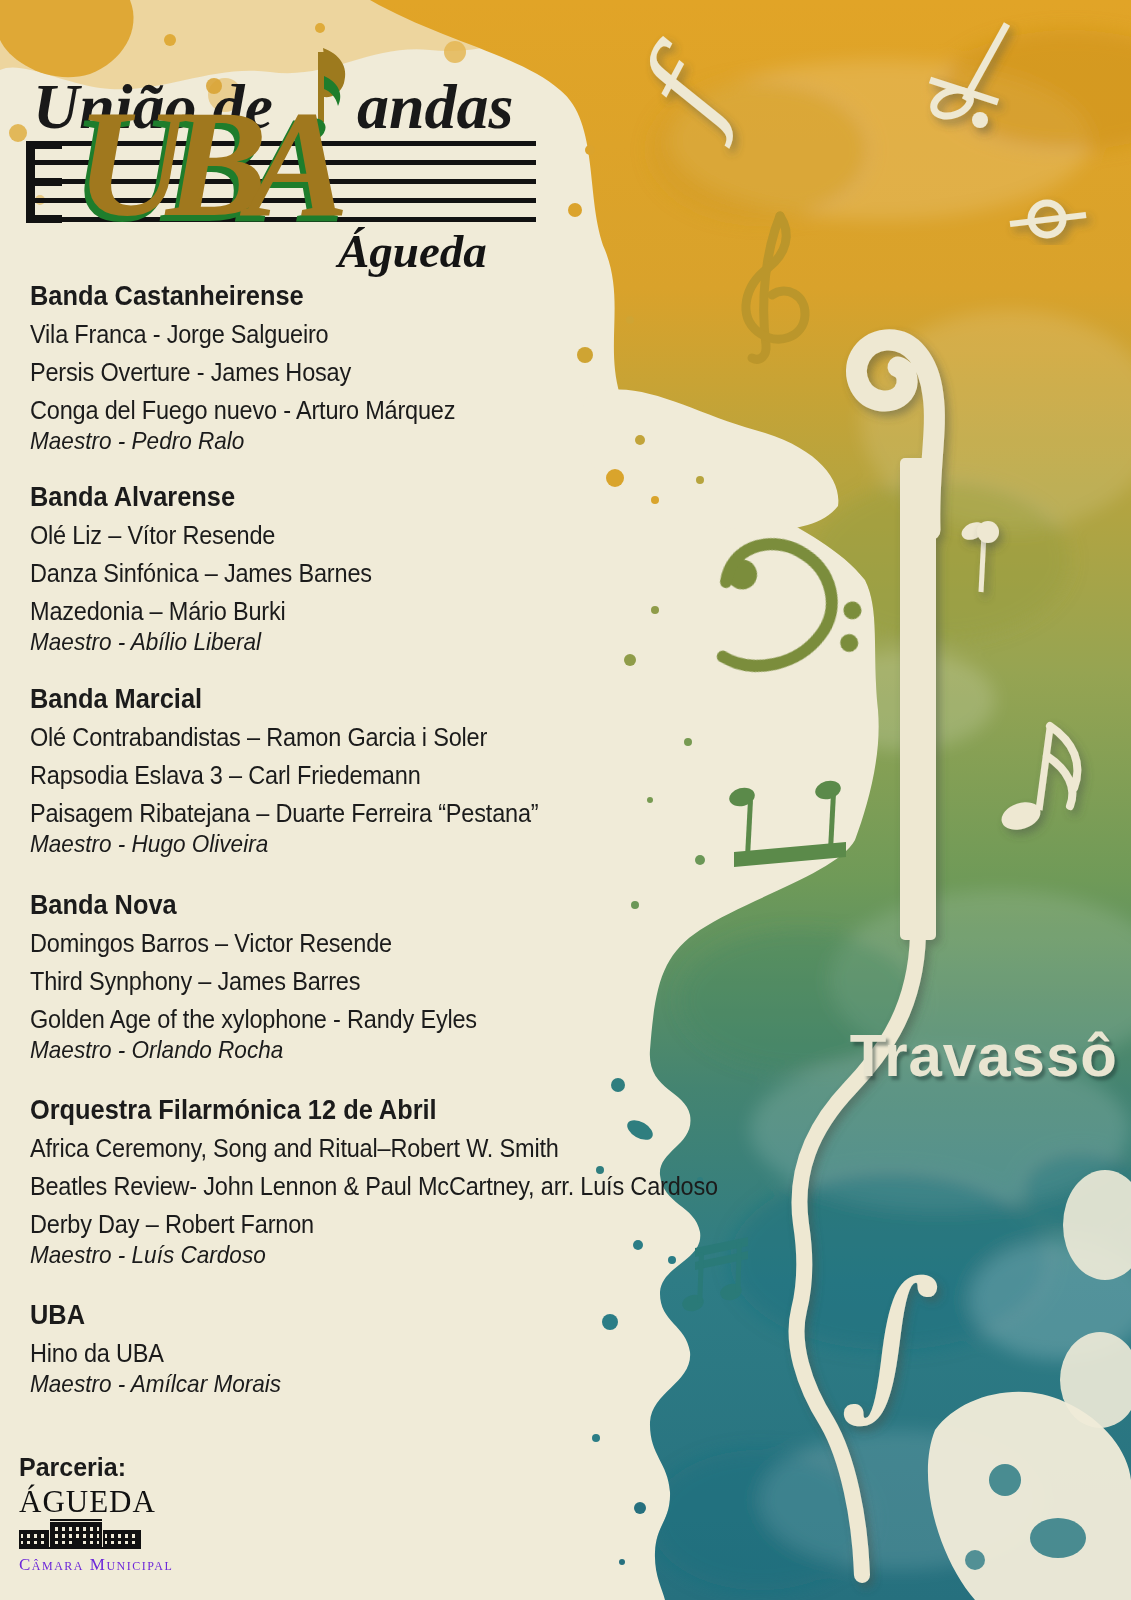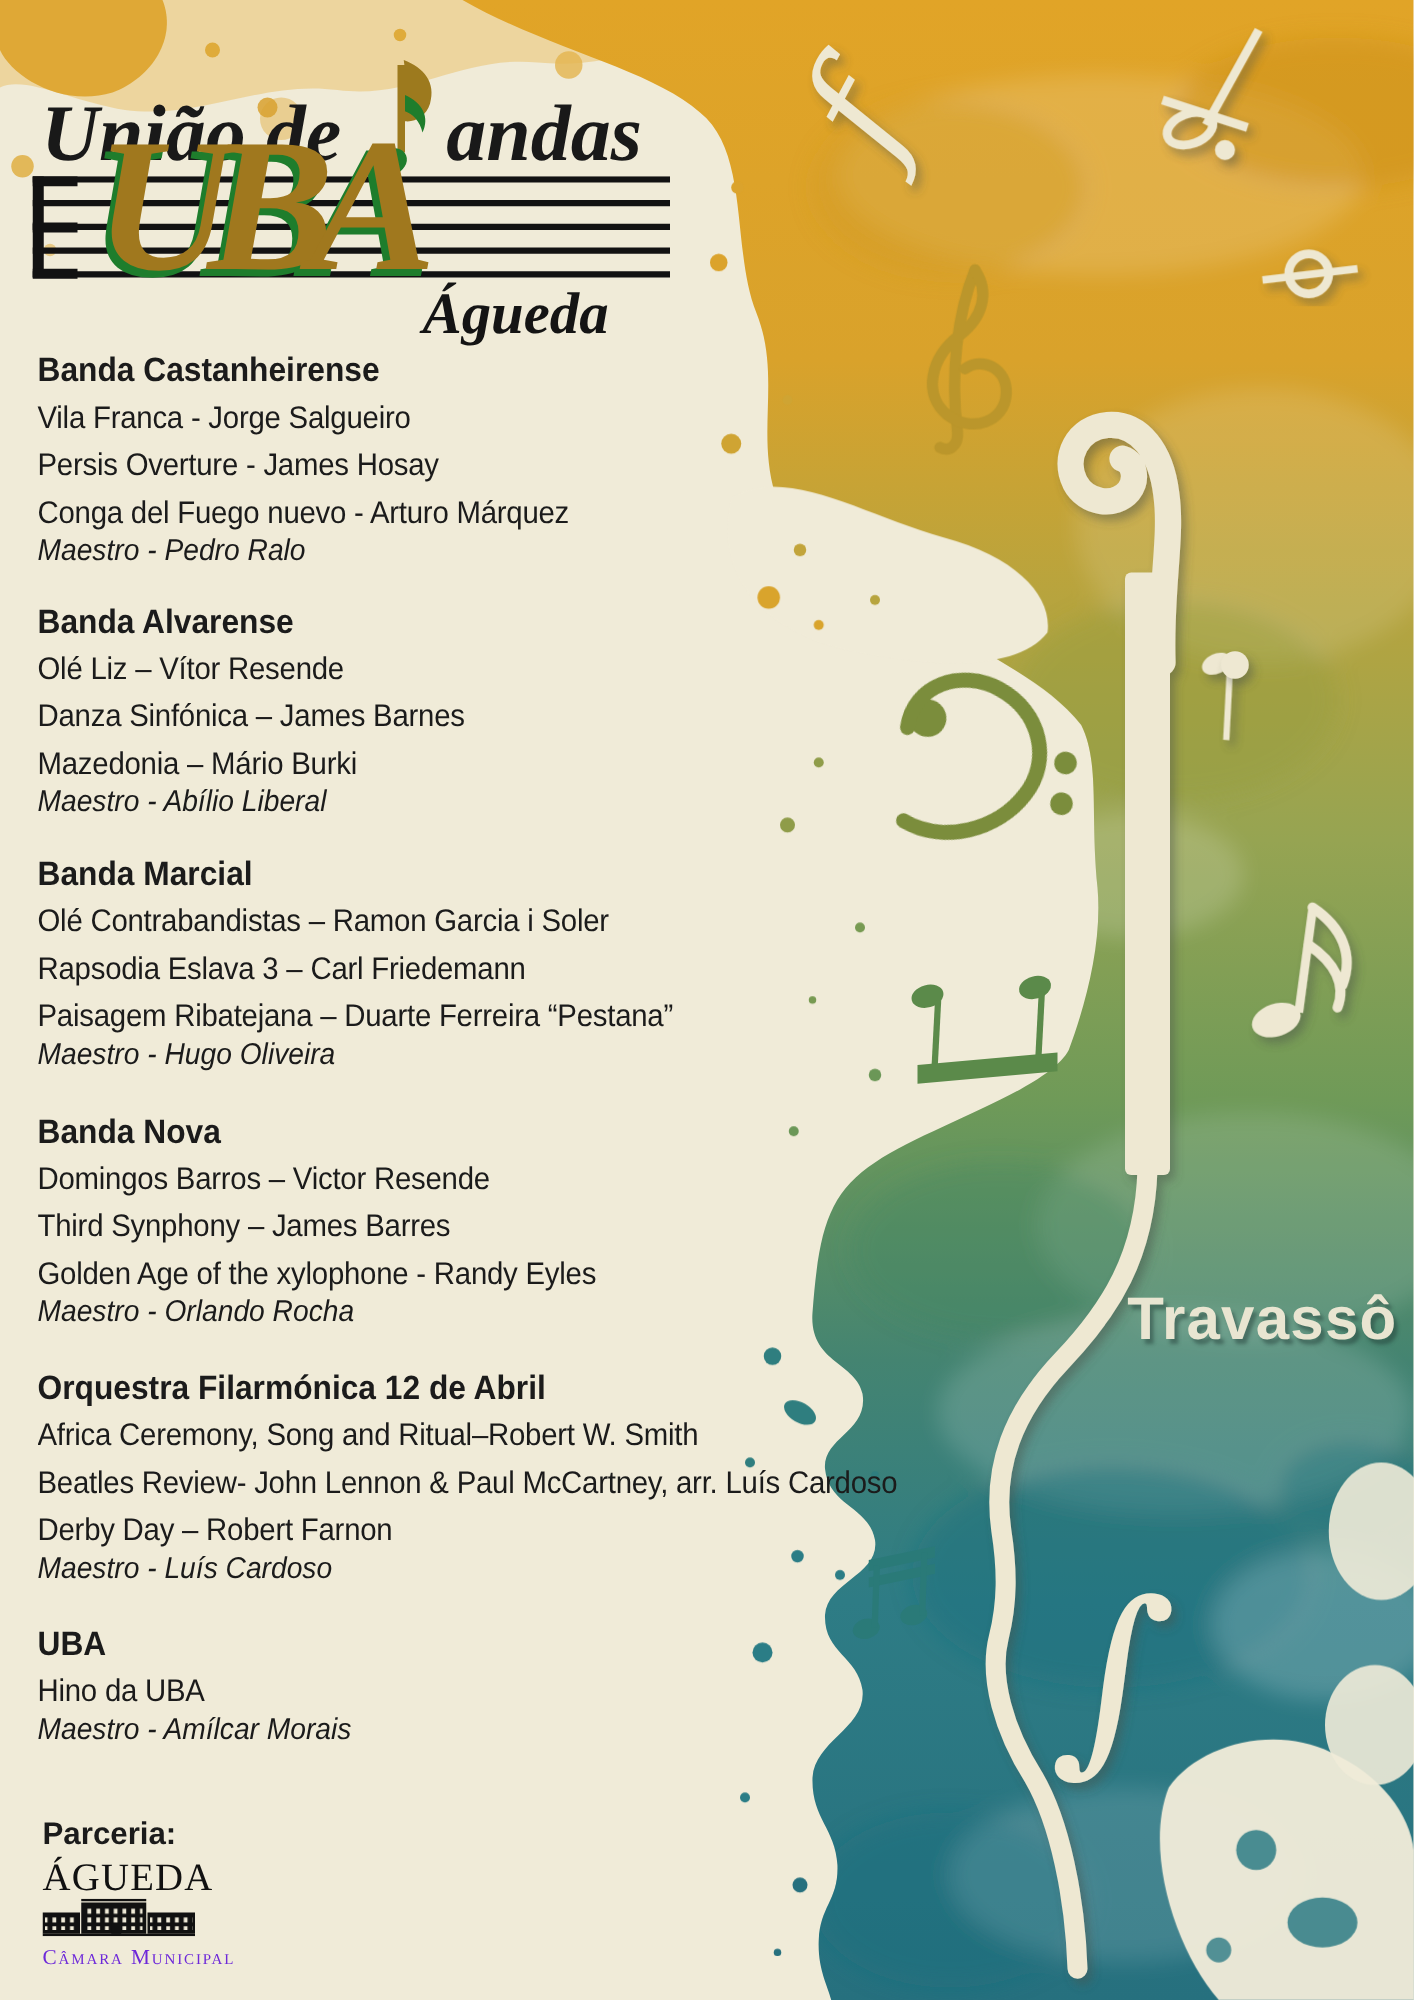--- a/index.html
+++ b/index.html
@@ -19,25 +19,25 @@
   .city-word{position:absolute;left:338px;top:224px;font-family:"Liberation Serif",serif;
              font-style:italic;font-weight:bold;font-size:47px;color:#141414;}
   
   .section{position:absolute;left:30px;white-space:nowrap;transform:scaleX(.94);
            transform-origin:0 0;}
   .sec-name{font-size:27px;font-weight:bold;line-height:38px;}
   .song{font-size:25px;line-height:38px;letter-spacing:-0.2px;}
   .maestro{font-size:24px;font-style:italic;line-height:38px;margin-top:-7px;}
   
   .event{position:absolute;top:1016px;right:13px;text-align:right;font-weight:bold;
-         font-size:48px;letter-spacing:1px;color:#e9e5d1;
+         font-size:60px;letter-spacing:1px;color:#e9e5d1;
          text-shadow:3px 4px 3px rgba(30,55,52,.45);}
   .event div{line-height:80px;height:80px;}
   
-  .partner{position:absolute;left:34px;top:1452px;}
+  .partner{position:absolute;left:19px;top:1452px;}
   .partner-label{font-size:25px;font-weight:bold;line-height:30px;}
   .partner-name{font-family:"Liberation Serif",serif;font-size:31px;letter-spacing:1px;
                 line-height:34px;margin-top:3px;color:#111;}
   .partner-sub{font-family:"Liberation Serif",serif;font-variant:small-caps;
                font-size:17px;letter-spacing:1.5px;color:#6d28d9;margin-top:2px;}
 </style>
 </head>
 <body>
 
 <div class="poster">

